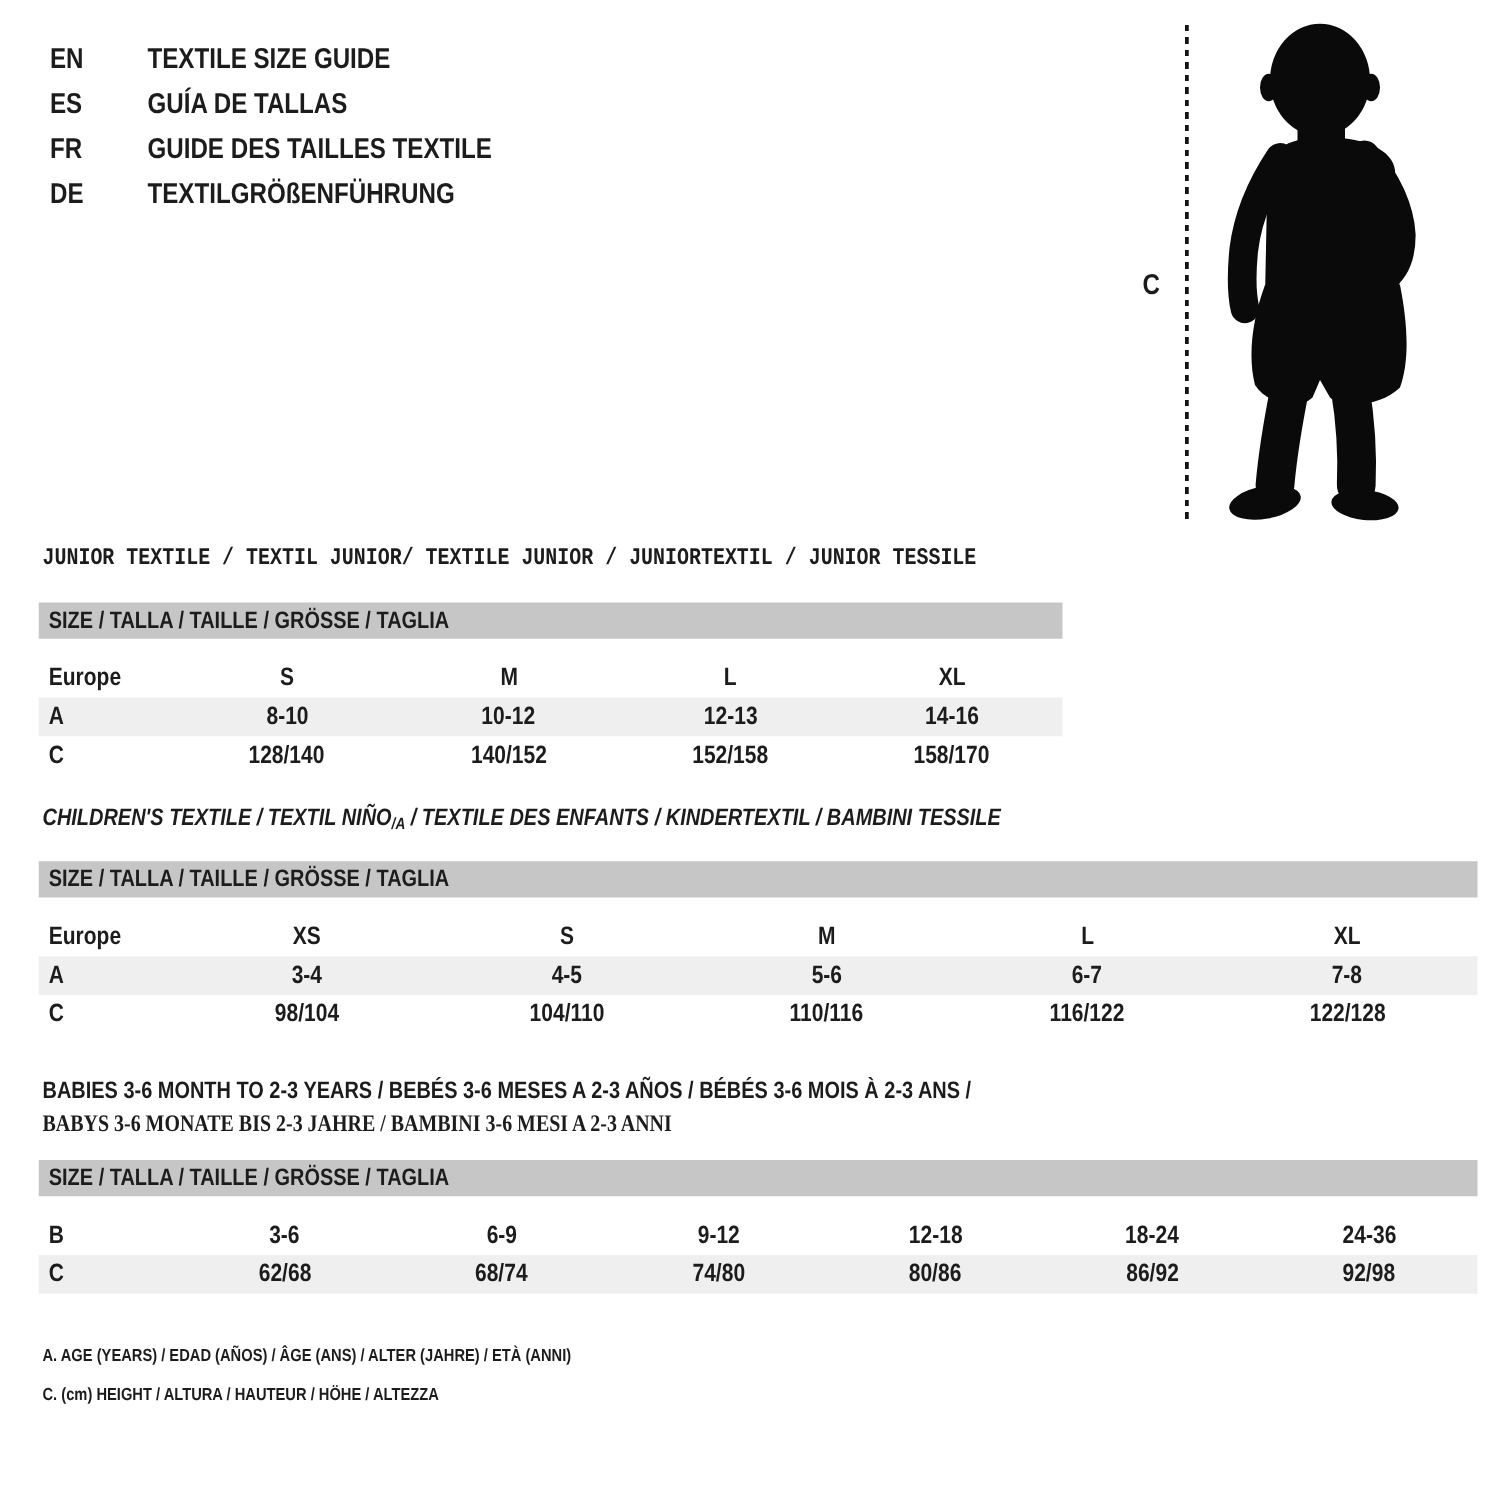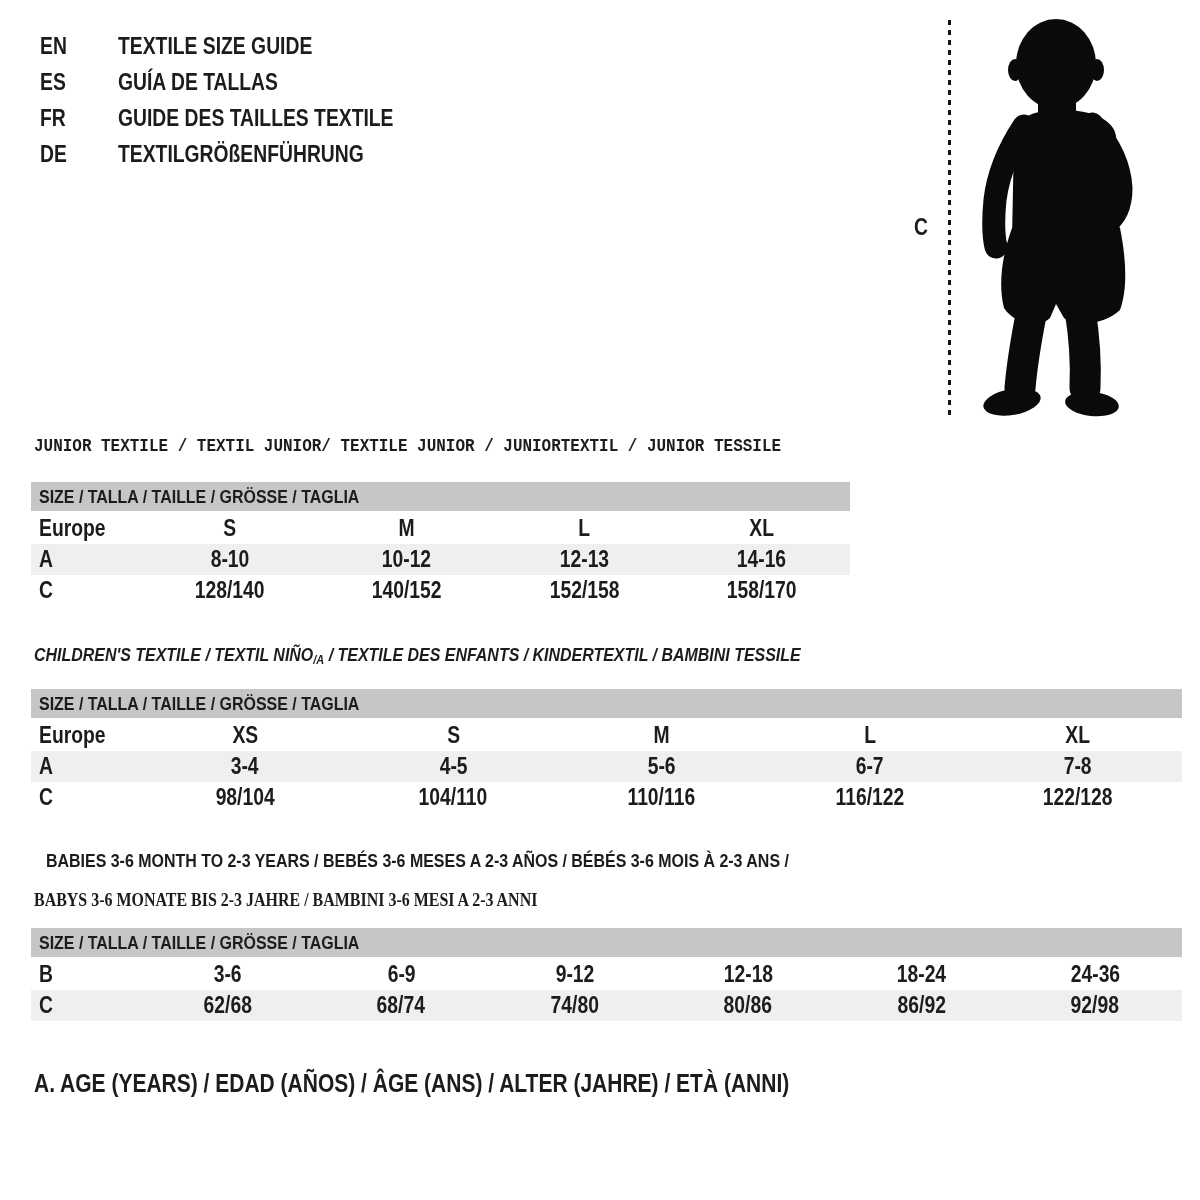--- a/index.html
+++ b/index.html
@@ -27,32 +27,32 @@
   .fig-c{left:914px;top:214px;font-size:23px;}
   .fig-svg{left:968px;top:10px;}
 
   
   .sec-title{font-size:19px;line-height:21px;}
   .sub-a{font-size:13px;position:relative;top:3px;}
 
   
   .tbl{box-sizing:border-box;}
   .sizebar{height:29px;background:#c6c6c6;display:flex;align-items:center;padding-left:8px;
-    box-sizing:border-box;font-size:19px;margin-bottom:2px;}
-  .row{display:grid;height:31px;align-items:center;font-size:23px;text-decoration:underline;}
+    box-sizing:border-box;font-size:19px;margin-bottom:16px;}
+  .row{display:grid;height:31px;align-items:center;font-size:20px;text-decoration:underline;}
   .t1 .row{grid-template-columns:110px repeat(4,1fr);}
   .t2 .row{grid-template-columns:110px repeat(5,1fr);}
   .t3 .row{grid-template-columns:110px repeat(6,1fr);}
   .lbl{padding-left:8px;text-align:left;}
   .val{text-align:center;}
   .band{background:#efefef;}
 
   
   .legend{left:34px;top:1068px;}
-  .legend-line{height:31px;display:flex;align-items:center;font-size:25px;}
+  .legend-line{height:31px;display:flex;align-items:center;font-size:14px;}
 </style>
 </head>
 <body>
 
 <div class="abs langs">
   <div class="lang-row">
     <span class="cnd lang-code">EN</span>
     <span class="cnd">TEXTILE SIZE GUIDE</span>
   </div>
   <div class="lang-row">
@@ -147,21 +147,21 @@
     <span class="lbl"><span class="cnd">C</span></span>
     <span class="val"><span class="cndC">98/104</span></span>
     <span class="val"><span class="cndC">104/110</span></span>
     <span class="val"><span class="cndC">110/116</span></span>
     <span class="val"><span class="cndC">116/122</span></span>
     <span class="val"><span class="cndC">122/128</span></span>
   </div>
 </div>
 
 <div class="abs sec-title" style="left:34px;top:850px;">
-  <div style="height:33px;display:flex;align-items:flex-start;margin-left:12px;">
+  <div style="height:33px;display:flex;align-items:flex-end;">
       <span class="cnd">BABIES 3-6 MONTH TO 2-3 YEARS / BEBÉS 3-6 MESES A 2-3 AÑOS / BÉBÉS 3-6 MOIS À 2-3 ANS /</span>
     </div>
   <div style="height:33px;display:flex;align-items:center;font-family:Liberation Serif, serif;">
       <span class="cnd">BABYS 3-6 MONATE BIS 2-3 JAHRE / BAMBINI 3-6 MESI A 2-3 ANNI</span>
     </div>
 </div>
 <div class="abs tbl t3" style="left:31px;top:928px;width:1151px;">
   <div class="sizebar">
     <span class="cnd">SIZE / TALLA / TAILLE / GRÖSSE / TAGLIA</span>
   </div>
@@ -182,13 +182,16 @@
     <span class="val"><span class="cndC">80/86</span></span>
     <span class="val"><span class="cndC">86/92</span></span>
     <span class="val"><span class="cndC">92/98</span></span>
   </div>
 </div>
 
 <div class="abs legend">
   <div class="legend-line">
       <span class="cnd">A. AGE (YEARS) / EDAD (AÑOS) / ÂGE (ANS) / ALTER (JAHRE) / ETÀ (ANNI)</span>
     </div>
+  <div class="legend-line">
+      <span class="cnd">C. (cm) HEIGHT / ALTURA / HAUTEUR / HÖHE / ALTEZZA</span>
+    </div>
 </div>
 
 </body></html>

